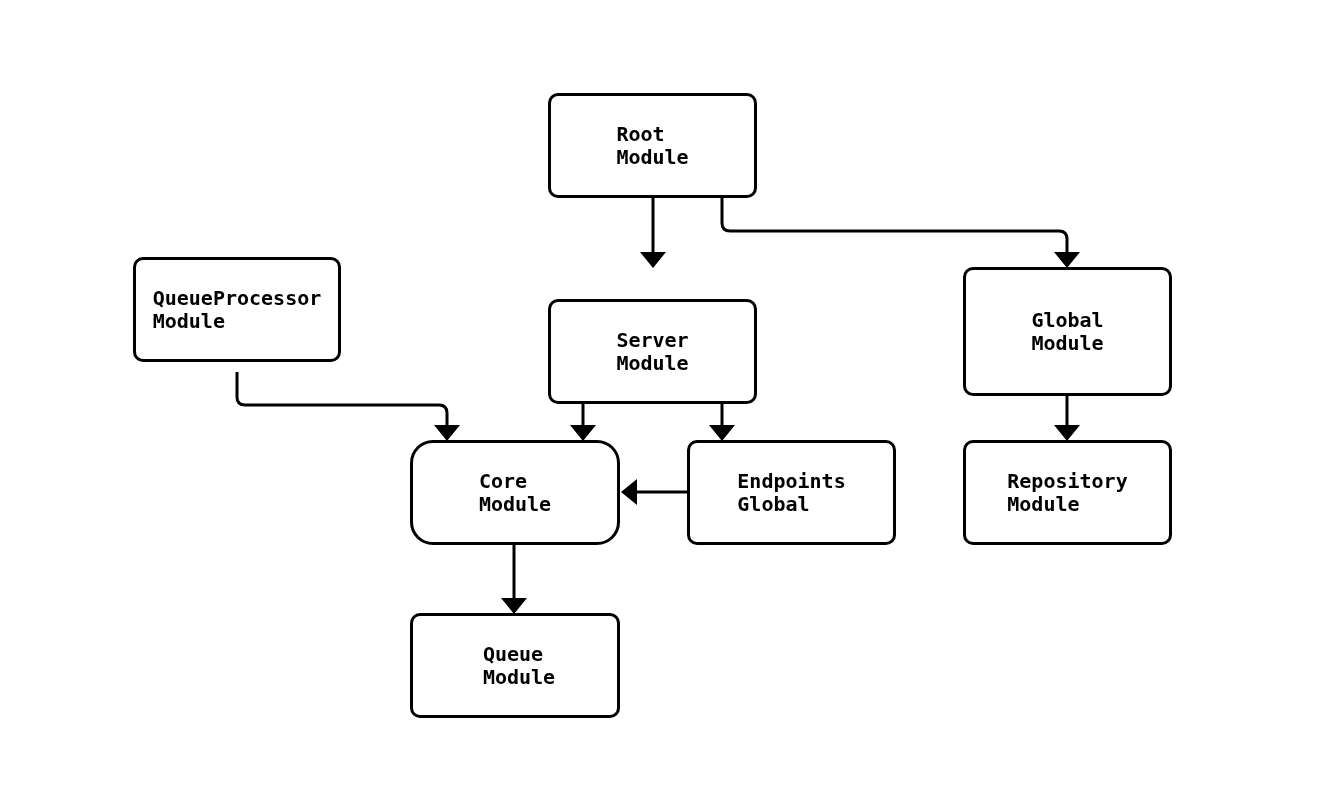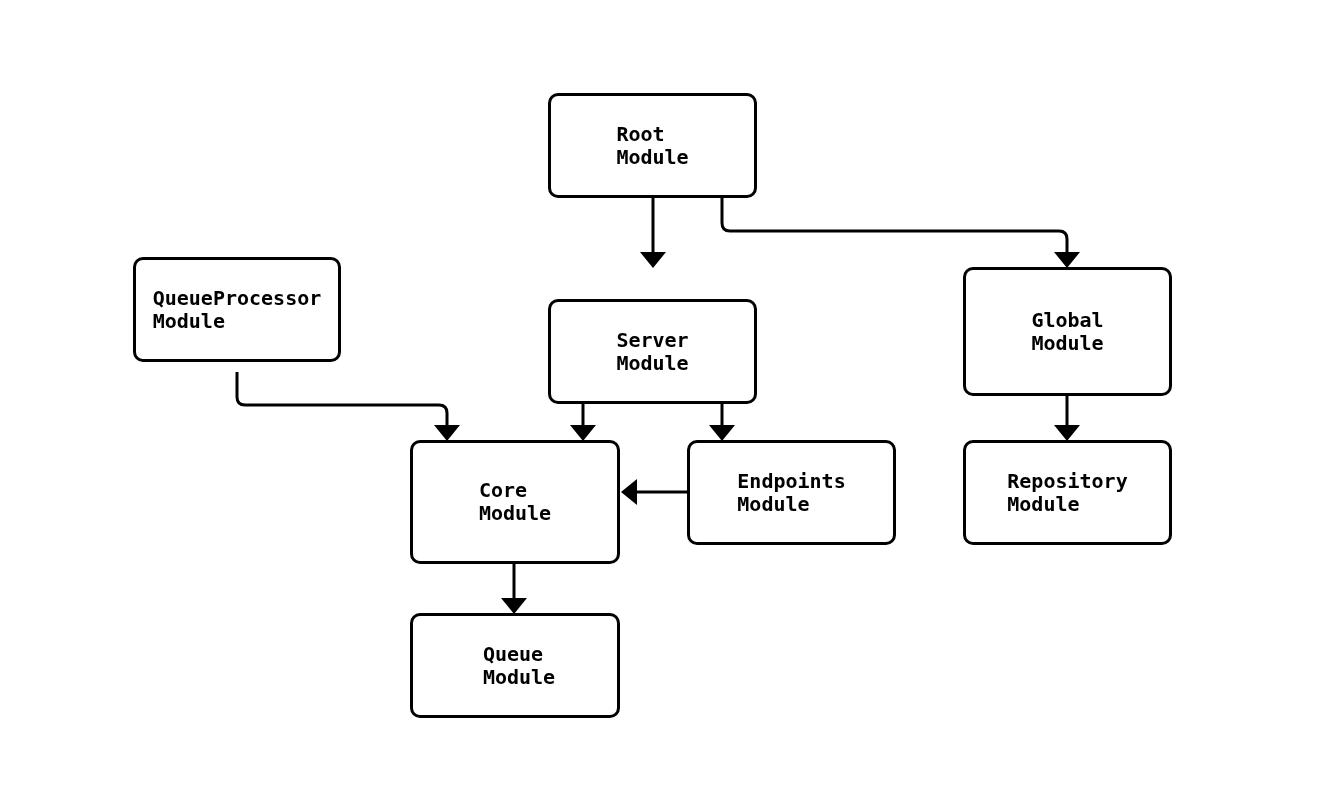--- a/index.html
+++ b/index.html
@@ -42,21 +42,21 @@
     color: var(--text, #000000);
     font-size: 20px;
     line-height: 23px;
     font-weight: bold;
     white-space: pre-line;
   }
   #node-root          { left: 548px; top: 93px;  width: 209px; height: 105px; }
   #node-queueprocessor{ left: 133px; top: 257px; width: 208px; height: 105px; }
   #node-server        { left: 548px; top: 267px; width: 209px; height: 105px; margin-top: 32px; }
   #node-global        { left: 963px; top: 267px; width: 209px; height: 129px; }
-  #node-core          { left: 410px; top: 440px; width: 210px; height: 124px; }
+  #node-core          { left: 410px; top: 440px; width: 210px; height: 105px; border-radius: 23px; }
   #node-endpoints     { left: 687px; top: 440px; width: 209px; height: 105px; }
   #node-repository    { left: 963px; top: 440px; width: 209px; height: 105px; }
   #node-queue         { left: 410px; top: 613px; width: 210px; height: 105px; padding-left: 8px; }
 </style>
 </head>
 <body>
 
 <div class="canvas">
 
   <svg class="edges" viewBox="0 0 1337 809" xmlns="http://www.w3.org/2000/svg">
@@ -114,21 +114,21 @@
 Module</span>
   </div>
 
   <div class="node" id="node-core">
     <span class="node-label">Core
 Module</span>
   </div>
 
   <div class="node" id="node-endpoints">
     <span class="node-label">Endpoints
-Module</span>
+Global</span>
   </div>
 
   <div class="node" id="node-repository">
     <span class="node-label">Repository
 Module</span>
   </div>
 
   <div class="node" id="node-queue">
     <span class="node-label">Queue
 Module</span>

